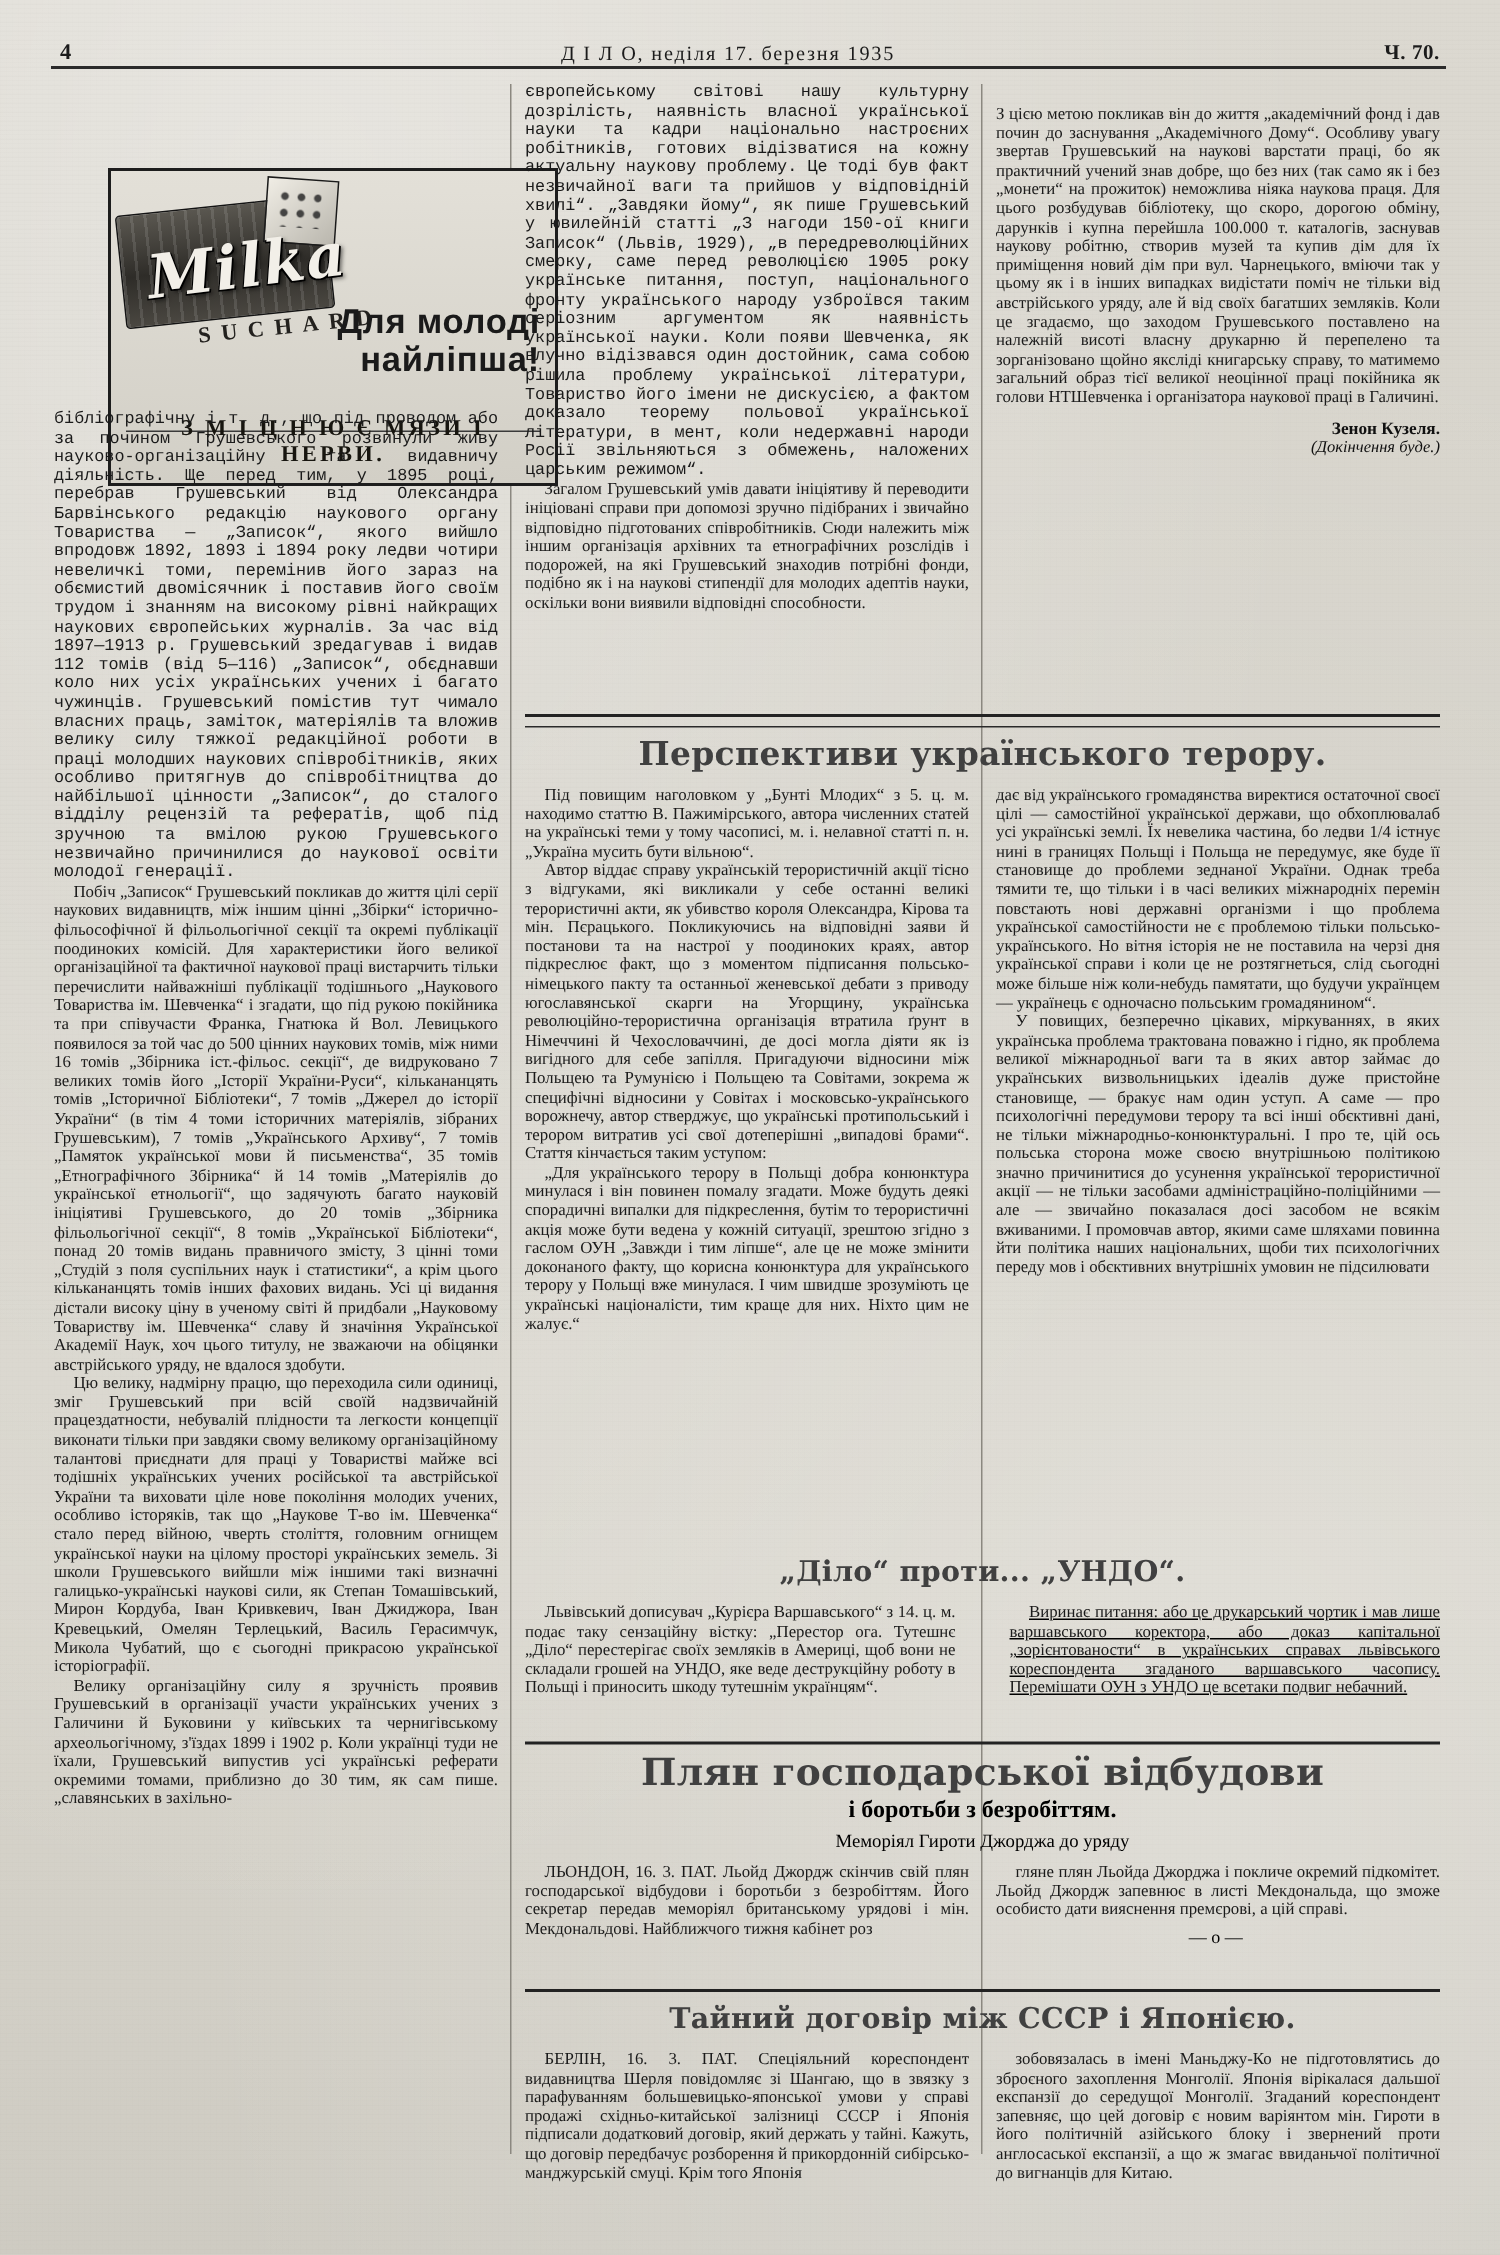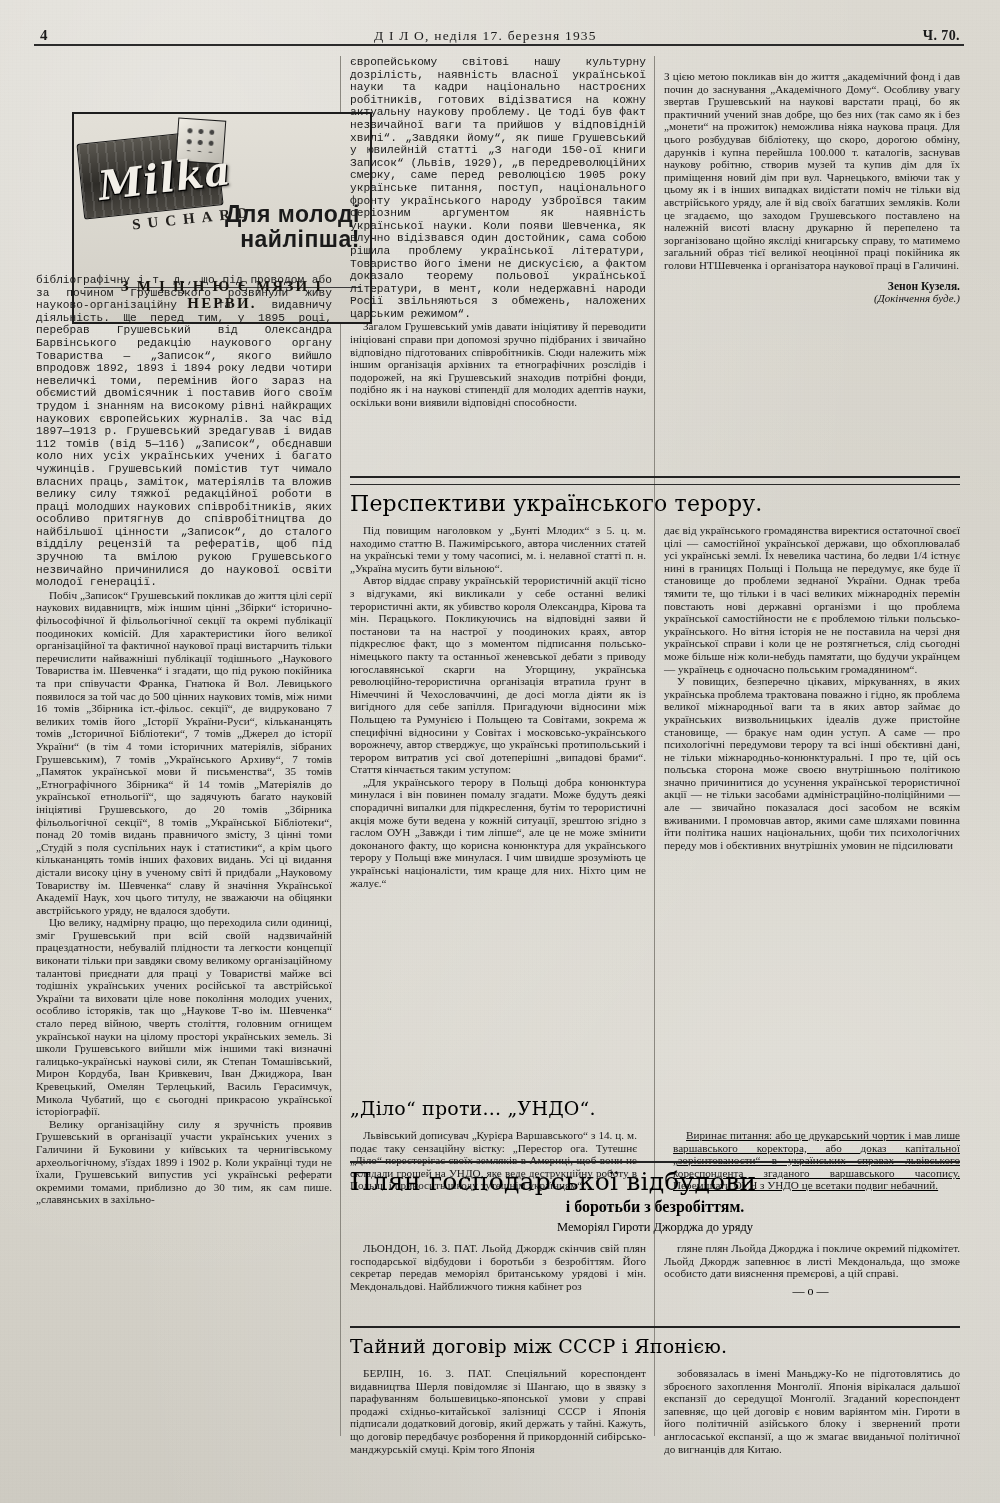--- a/index.html
+++ b/index.html
@@ -127,23 +127,23 @@
   
   .sec-head{
     font-weight:bold;font-size:15px;color:#141414;
     letter-spacing:.3px;
     margin:6px 0 2px 0;
   }
   .hr-thin{border-top:1px solid #2a2a2a;margin:4px 0 5px 0;}
   .hr-thick{border-top:2px solid #222;margin:6px 0 6px 0;}
 
   .headline{
-    font-weight:normal;
+    text-align:center;font-weight:bold;
     font-family:"DejaVu Serif", serif;
-    font-size:22px;line-height:25px;color:#000000;
+    font-size:22px;line-height:25px;color:#404040;
     margin:6px 0 8px 0;letter-spacing:.2px;
   }
   .headline.small{font-size:19px;}
   .headline.big{font-size:25px;}
   .sub-headline{
     text-align:center;font-weight:bold;font-size:16px;margin:-4px 0 4px 0;
   }
   .memo{text-align:center;font-size:12.5px;margin:0 0 7px 0;}
   .sep-dot{text-align:center;font-size:12px;letter-spacing:3px;margin:4px 0;}
   .fullrow{
@@ -219,21 +219,21 @@
         <p class="body">Автор віддає справу українській терористичній акції тісно з відгуками, які викликали у себе останні великі терористичні акти, як убивство короля Олександра, Кірова та мін. Пєрацького. Покликуючись на відповідні заяви й постанови та на настрої у поодиноких краях, автор підкреслює факт, що з моментом підписання польсько-німецького пакту та останньої женевської дебати з приводу югославянської скарги на Угорщину, українська революційно-терористична організація втратила ґрунт в Німеччині й Чехословаччині, де досі могла діяти як із вигідного для себе запілля. Пригадуючи відносини між Польщею та Румунією і Польщею та Совітами, зокрема ж специфічні відносини у Совітах і московсько-українського ворожнечу, автор стверджує, що українські протипольський і терором витратив усі свої дотеперішні „випадові брами“. Стаття кінчається таким уступом:</p>
         <p class="body">„Для українського терору в Польщі добра конюнктура минулася і він повинен помалу згадати. Може будуть деякі спорадичні випалки для підкреслення, бутім то терористичні акція може бути ведена у кожній ситуації, зрештою згідно з гаслом ОУН „Завжди і тим ліпше“, але це не може змінити доконаного факту, що корисна конюнктура для українського терору у Польщі вже минулася. І чим швидше зрозуміють це українські націоналісти, тим краще для них. Ніхто цим не жалує.“</p>
       </div>
       <div style="width:296px;">
         <p class="body noind">дає від українського громадянства виректися остаточної своєї цілі — самостійної української держави, що обхоплювалаб усі українські землі. Їх невелика частина, бо ледви 1/4 істнує нині в границях Польщі і Польща не передумує, яке буде її становище до проблеми зеднаної України. Однак треба тямити те, що тільки і в часі великих міжнародніх перемін повстають нові державні організми і що проблема української самостійности не є проблемою тільки польсько-українського. Но вітня історія не не поставила на черзі дня української справи і коли це не розтягнеться, слід сьогодні може більше ніж коли-небудь памятати, що будучи українцем — українець є одночасно польським громадянином“.</p>
         <p class="body">У повищих, безперечно цікавих, міркуваннях, в яких українська проблема трактована поважно і гідно, як проблема великої міжнародньої ваги та в яких автор займає до українських визвольницьких ідеалів дуже пристойне становище, — бракує нам один уступ. А саме — про психологічні передумови терору та всі інші обєктивні дані, не тільки міжнародньо-конюнктуральні. І про те, цій ось польська сторона може своєю внутрішньою політикою значно причинитися до усунення української терористичної акції — не тільки засобами адміністраційно-поліційними — але — звичайно показалася досі засобом не всякім вживаними. І промовчав автор, якими саме шляхами повинна йти політика наших національних, щоби тих психологічних переду мов і обєктивних внутрішніх умовин не підсилювати</p>
       </div>
     </div>
   </div>
 
-  <div class="fullrow" style="top:1090px;width:610px;">
+  <div class="fullrow" style="top:1030px;width:610px;">
     <div class="headline small">„Діло“ проти... „УНДО“.</div>
     <div style="display:flex;gap:36px;">
       <div style="width:296px;">
         <p class="body">Львівський дописувач „Курієра Варшавського“ з 14. ц. м. подає таку сензаційну вістку: „Перестор ога. Тутешнє „Діло“ перестерігає своїх земляків в Америці, щоб вони не складали грошей на УНДО, яке веде деструкційну роботу в Польщі і приносить шкоду тутешнім українцям“.</p>
       </div>
       <div style="width:296px;text-decoration:underline;">
         <p class="body">Виринає питання: або це друкарський чортик і мав лише варшавського коректора, або доказ капітальної „зорієнтованости“ в українських справах львівського кореспондента згаданого варшавського часопису. Перемішати ОУН з УНДО це всетаки подвиг небачний.</p>
       </div>
     </div>
   </div>

